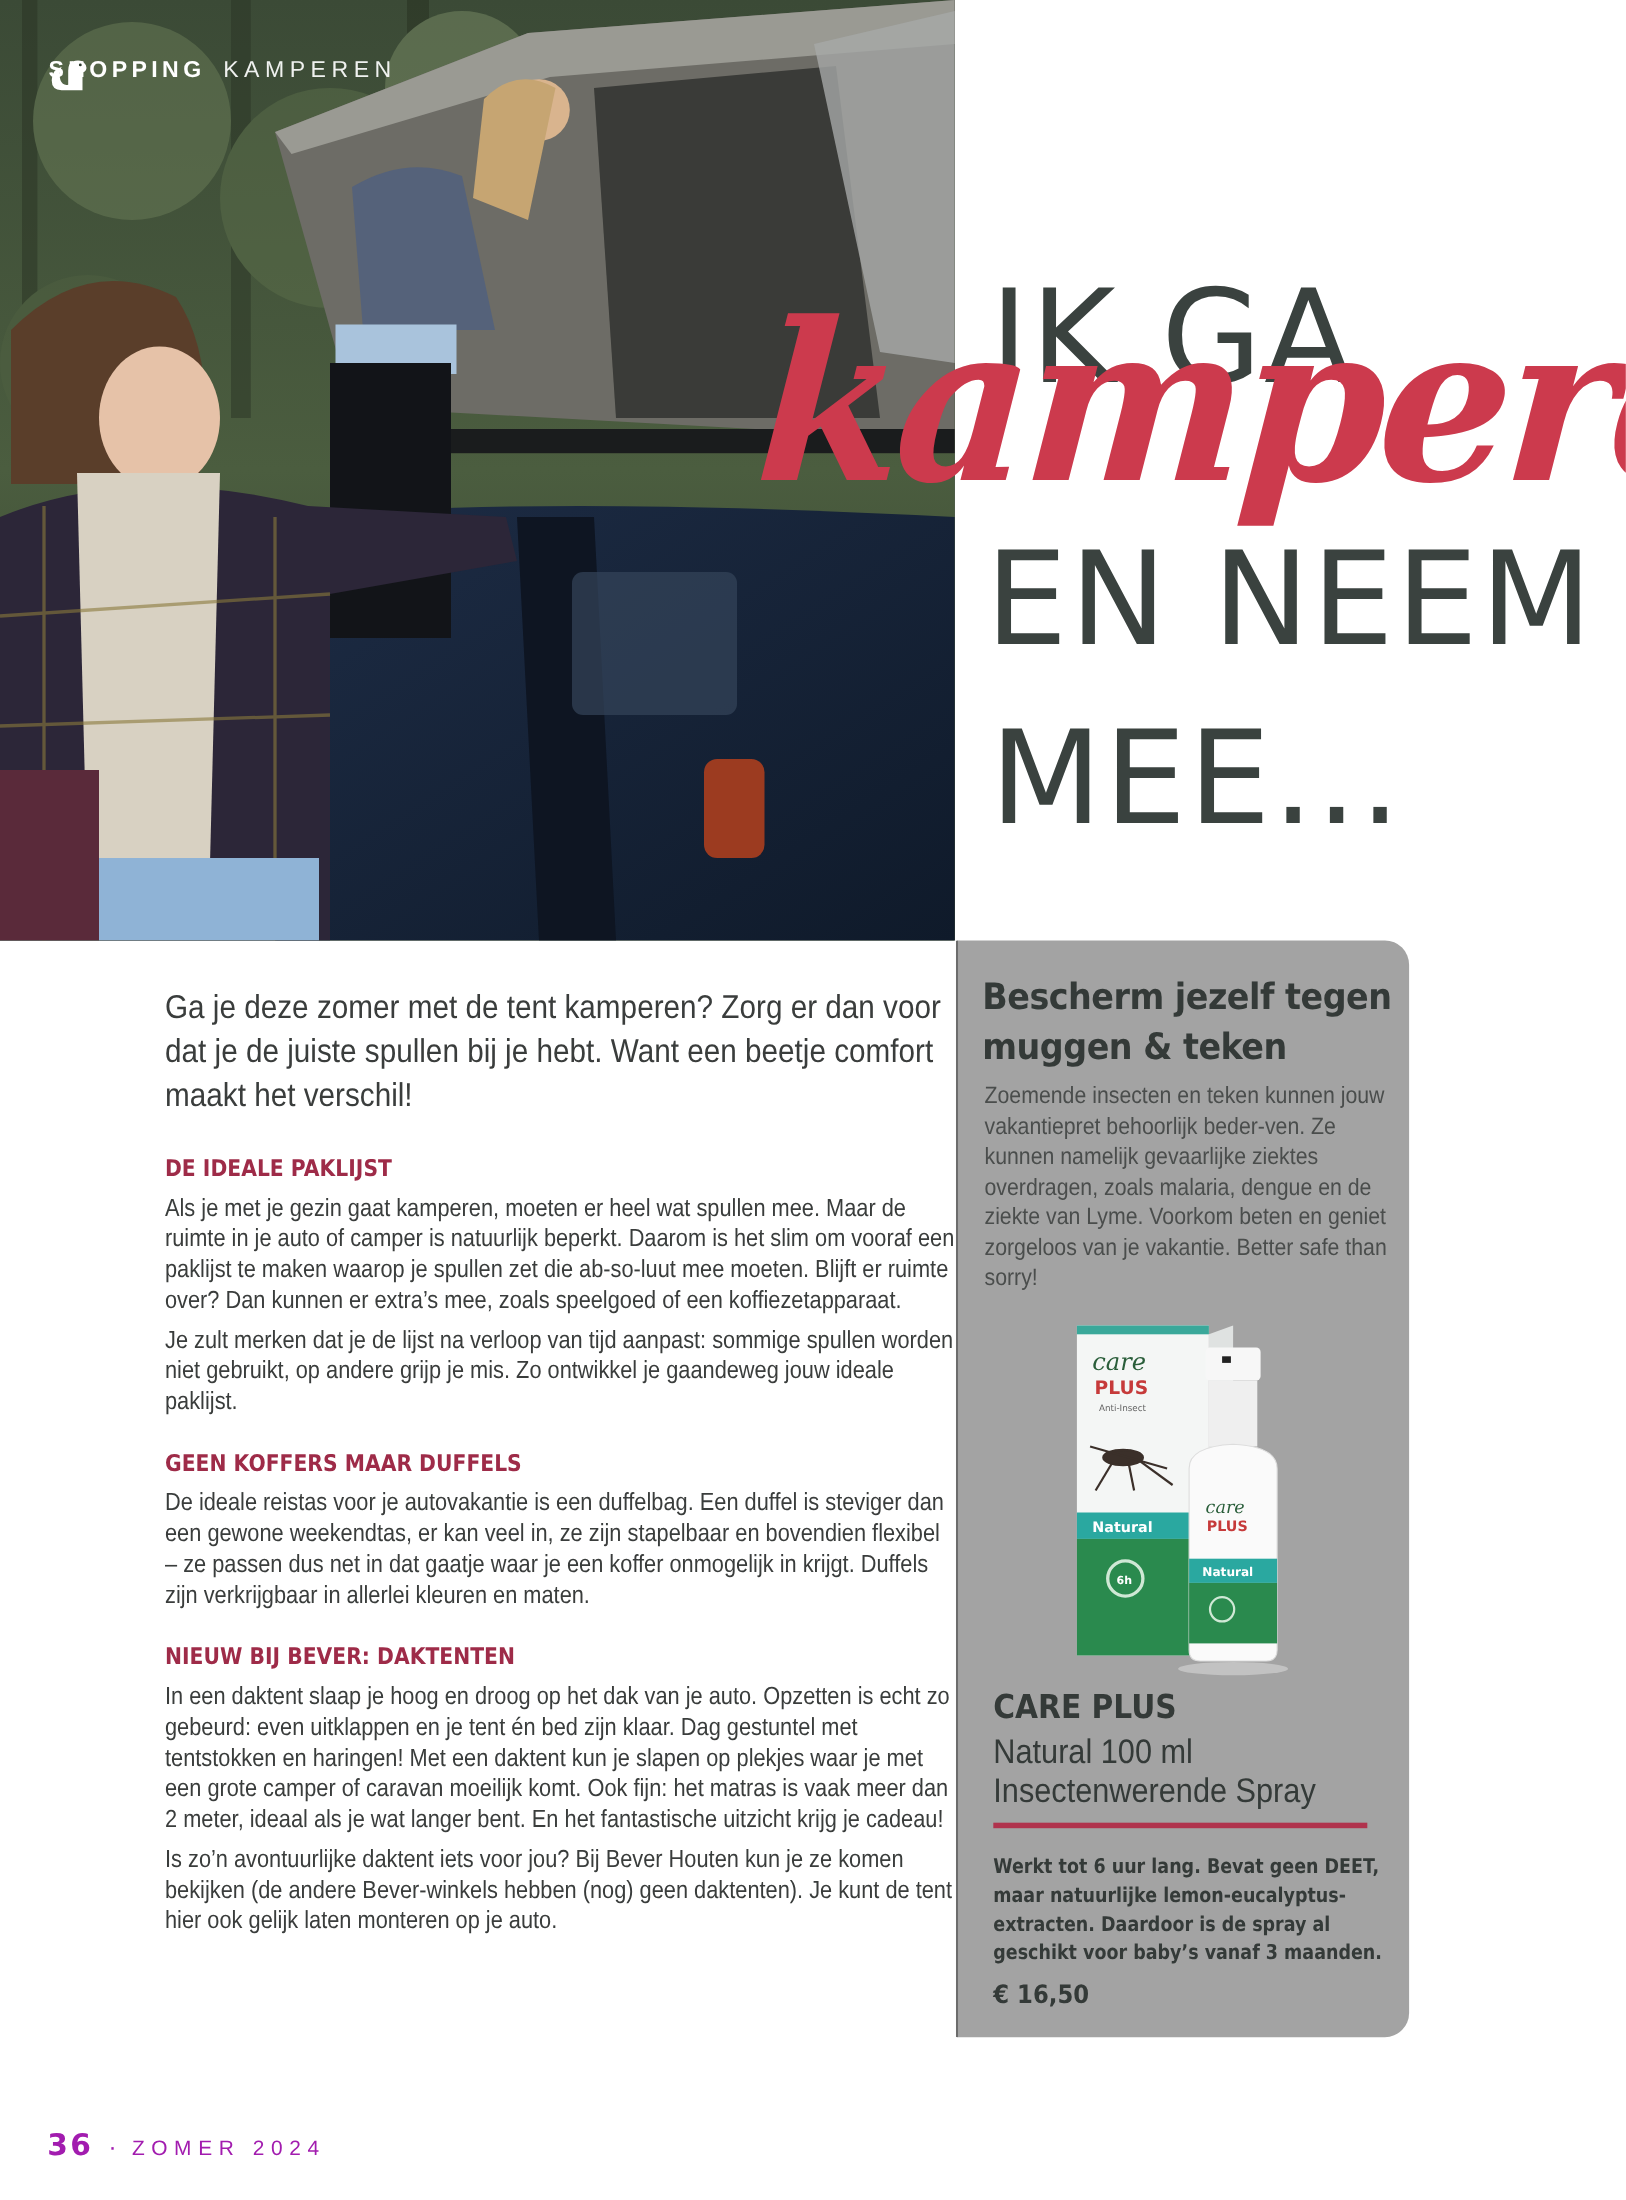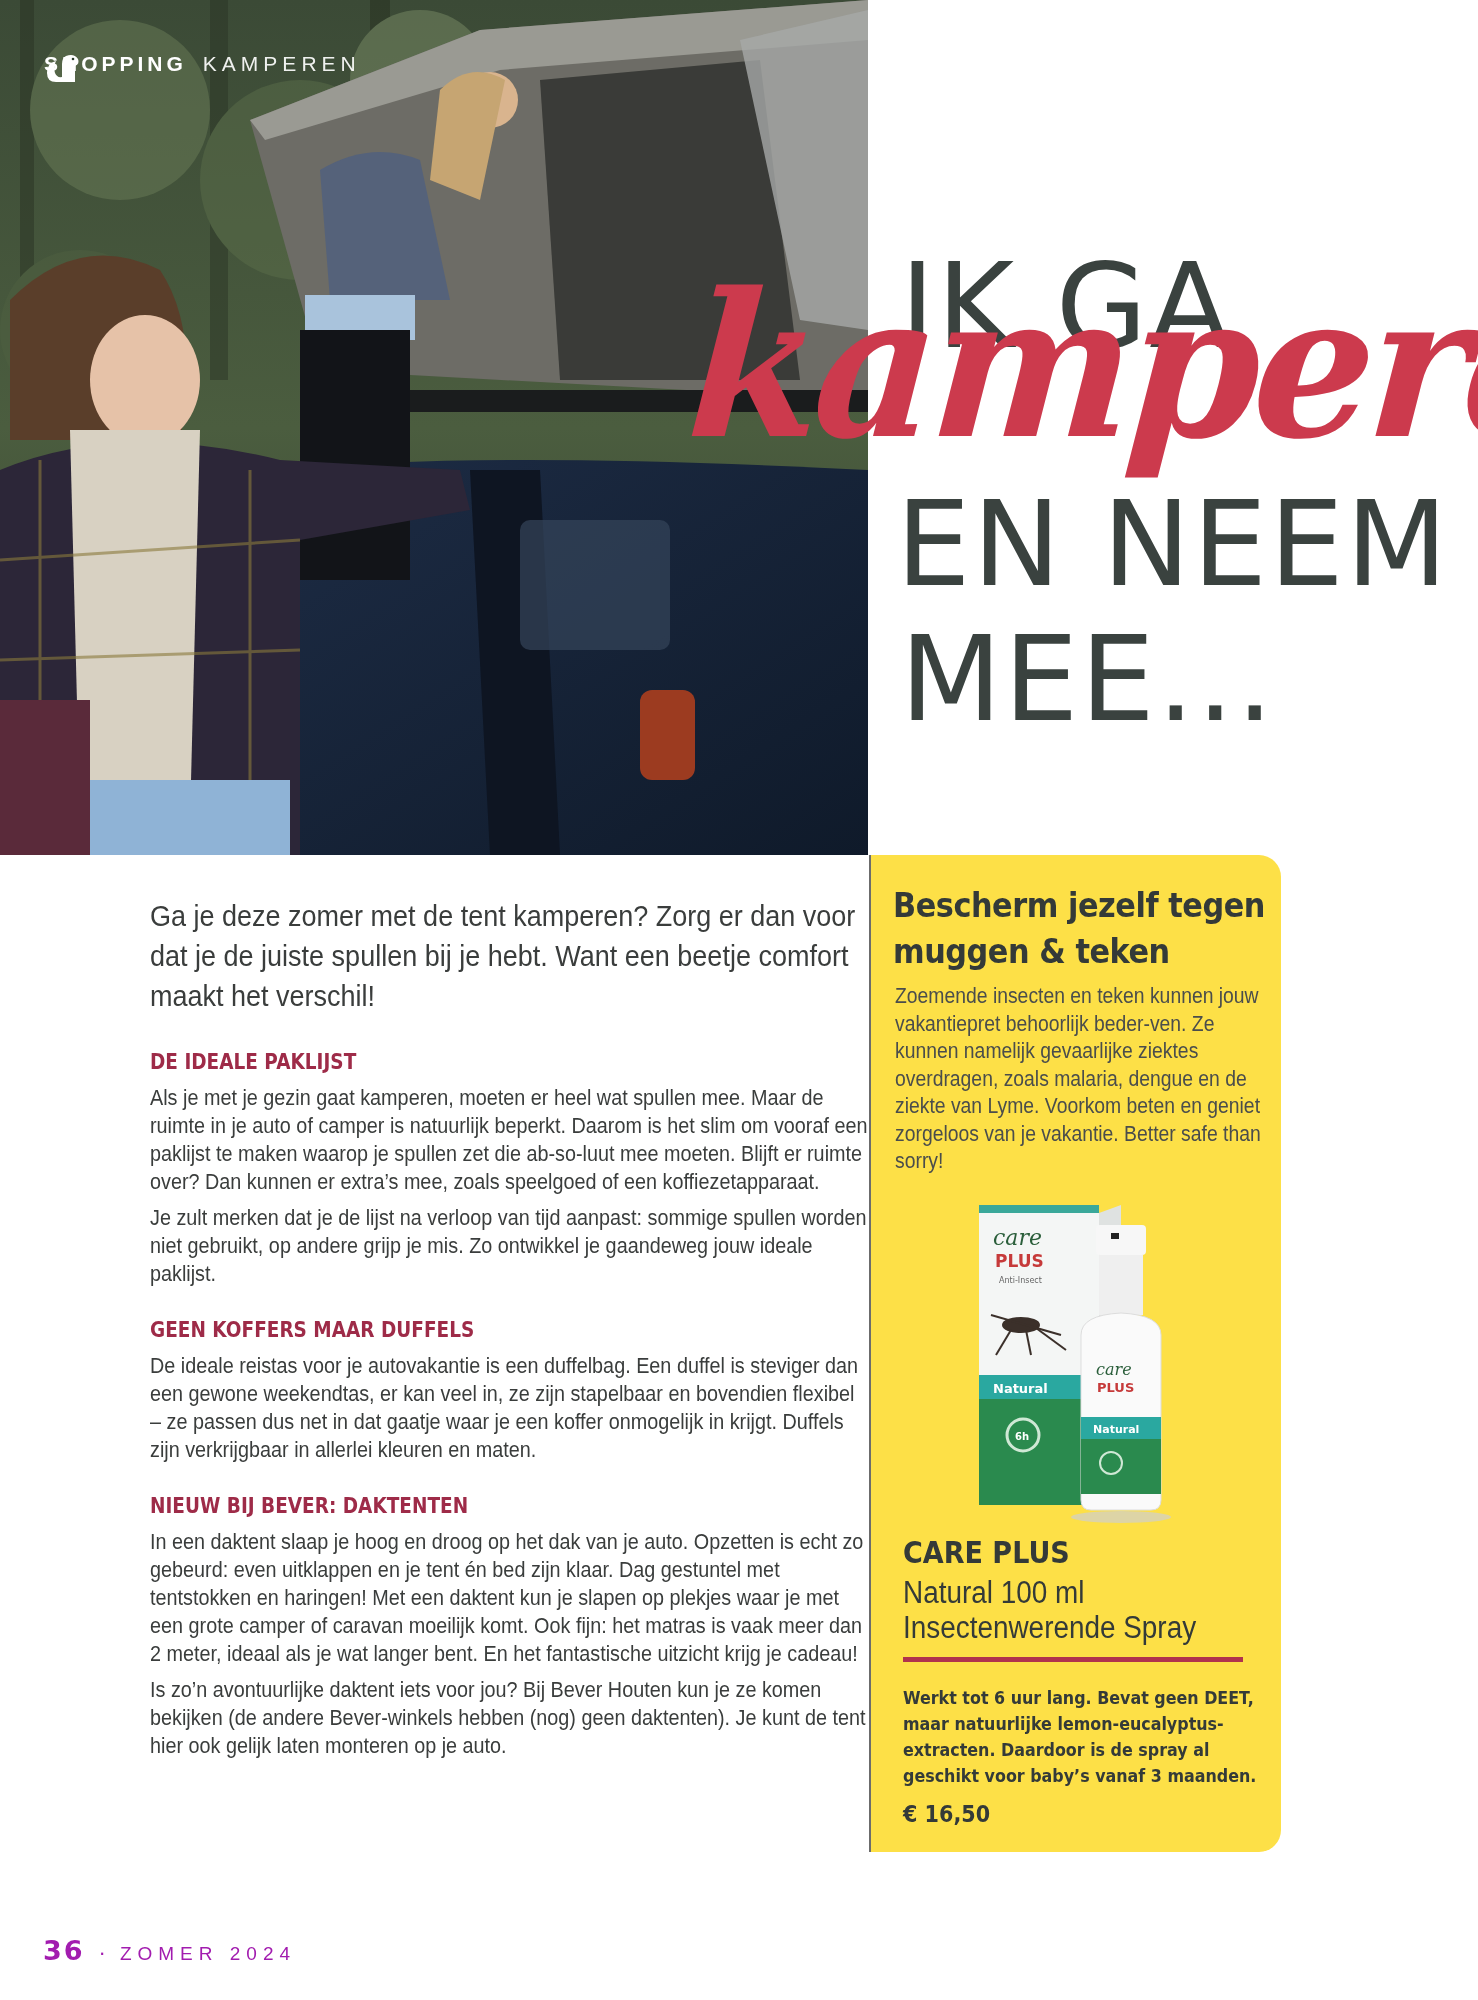--- a/index.html
+++ b/index.html
@@ -11,32 +11,32 @@
 
   .section-label { position: absolute; left: 44px; top: 52px; display: flex; align-items: center; gap: 14px; color: #fff; z-index: 3; }
   .section-label .beaver { width: 38px; height: 34px; }
   .section-label .bold { font-weight: 700; font-size: 21px; letter-spacing: 4px; }
   .section-label .light { font-weight: 400; font-size: 21px; letter-spacing: 5px; opacity: 0.92; margin-left: 2px; }
 
   
   .title { position: absolute; font-family: "DejaVu Sans", sans-serif; font-weight: 400; color: #3a423f; line-height: 1; z-index: 2; white-space: nowrap; }
   .t1 { left: 900px; top: 247px; font-size: 118px; letter-spacing: 2px; }
   .t3 { left: 896px; top: 485px; font-size: 118px; letter-spacing: 2px; }
-  .t4 { left: 900px; top: 620px; font-size: 118px; letter-spacing: 2px; }
+  .t4 { left: 900px; top: 648px; font-size: 118px; letter-spacing: 2px; }
   .script { position: absolute; left: 690px; top: 272px; z-index: 4; font-family: "DejaVu Serif", serif; font-style: italic; font-weight: 700; font-size: 190px; color: #cc3a4d; letter-spacing: -6px; transform: skewX(-4deg) scaleY(1.05); line-height: 1; white-space: nowrap; }
 
   
   .article { position: absolute; left: 130px; top: 896px; width: 720px; margin-left: 20px; }
   .intro { font-size: 30px; line-height: 40px; color: #3a3d3c; margin: 0 0 34px 0; transform: scaleX(0.9); transform-origin: left; width: 800px; font-weight: 300; }
   .h { font-family: "DejaVu Sans", sans-serif; font-weight: 700; font-size: 21px; color: #9e2b48; margin: 0 0 10px 0; letter-spacing: 0; transform: scaleX(0.88); transform-origin: left; }
   .p { font-size: 22.5px; line-height: 28px; margin: 0 0 8px 0; color: #3a3d3c; transform: scaleX(0.88); transform-origin: left; width: 818px; }
   .gap { height: 22px; }
 
   
-  .sidebar { position: absolute; left: 869px; top: 855px; width: 412px; height: 997px; background: #fde047; border-radius: 0 22px 22px 0; border-left: 2px solid #6c6c6c; box-sizing: border-box; }
+  .sidebar { position: absolute; left: 869px; top: 855px; width: 412px; height: 997px; background: #a3a3a3; border-radius: 0 22px 22px 0; border-left: 2px solid #6c6c6c; box-sizing: border-box; }
   .sb-title { position: absolute; left: 22px; top: 28px; font-family: "DejaVu Sans", sans-serif; font-weight: 700; font-size: 33px; line-height: 46px; color: #343a38; transform: scaleX(0.92); transform-origin: left; width: 420px; letter-spacing: -0.5px; }
   .sb-text { position: absolute; left: 24px; top: 128px; font-size: 21.5px; line-height: 27.5px; color: #4a4d4c; transform: scaleX(0.9); transform-origin: left; width: 410px; }
   .product-img { position: absolute; left: 100px; top: 340px; width: 210px; height: 330px; }
   .p-brand { position: absolute; left: 32px; top: 680px; font-family: "DejaVu Sans", sans-serif; font-weight: 700; font-size: 30px; color: #343a38; transform: scaleX(0.9); transform-origin: left; }
   .p-name { position: absolute; left: 32px; top: 720px; font-size: 31px; line-height: 35px; color: #343a38; transform: scaleX(0.9); transform-origin: left; width: 400px; }
   .p-rule { position: absolute; left: 32px; top: 802px; width: 340px; height: 5px; background: #b0334d; }
   .p-desc { position: absolute; left: 32px; top: 830px; font-family: "DejaVu Sans", sans-serif; font-size: 18.5px; line-height: 26px; color: #343a38; font-weight: 700; transform: scaleX(0.86); transform-origin: left; width: 420px; }
   .p-price { position: absolute; left: 32px; top: 946px; font-family: "DejaVu Sans", sans-serif; font-weight: 700; font-size: 23px; color: #343a38; transform: scaleX(0.9); transform-origin: left; }
 
   

